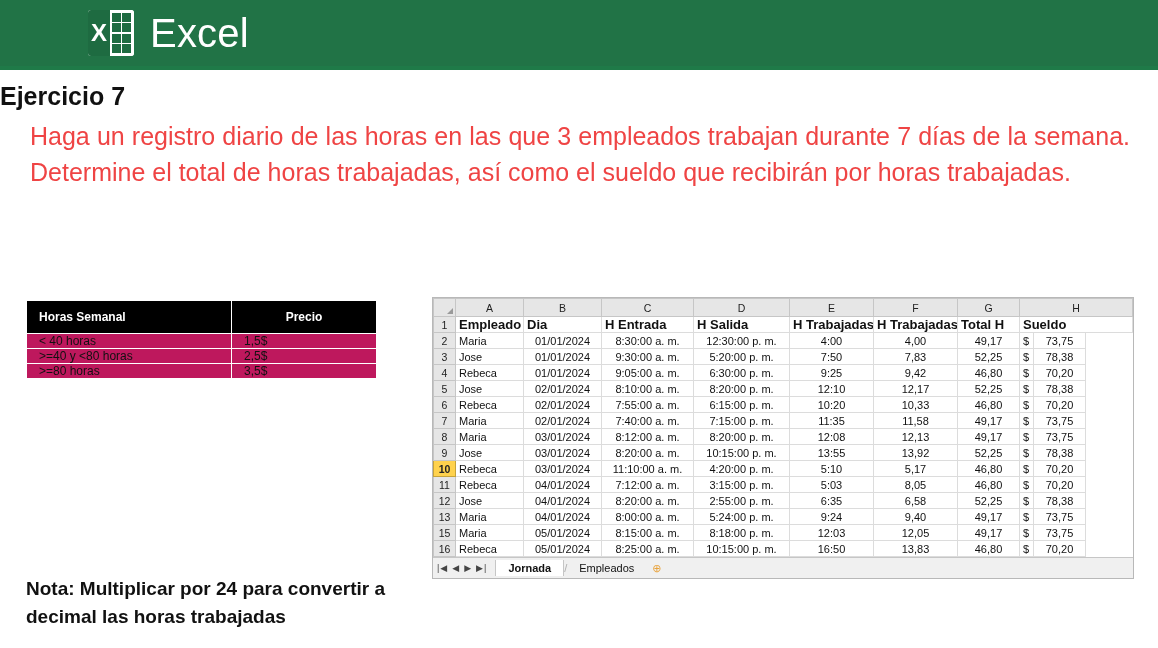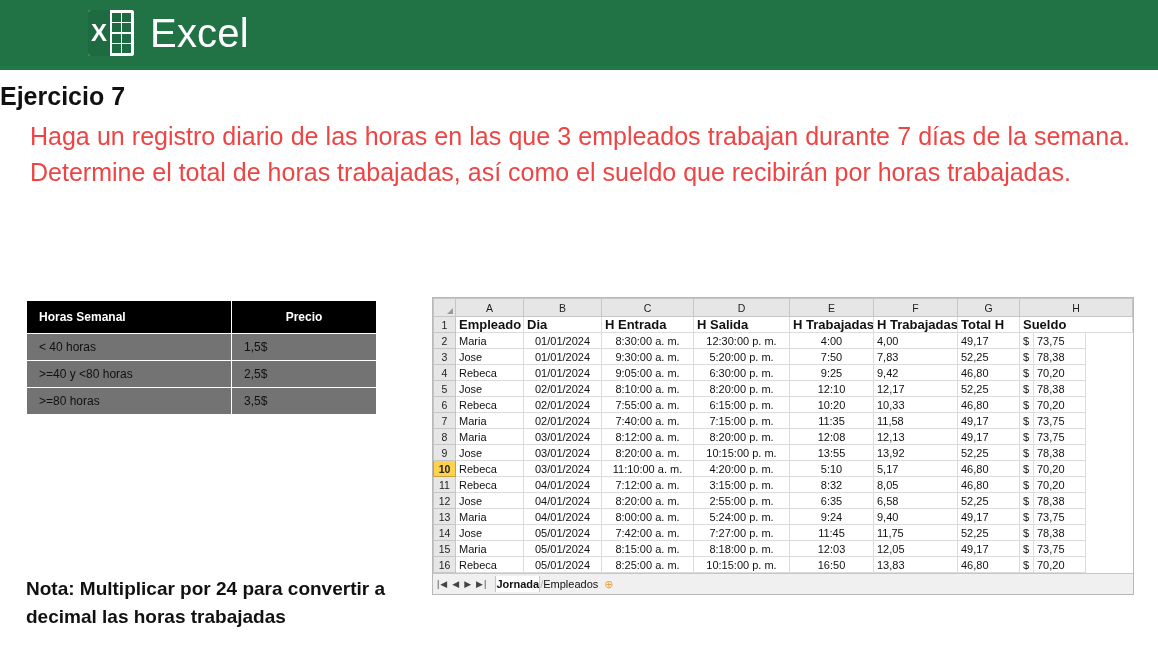--- a/index.html
+++ b/index.html
@@ -112,23 +112,23 @@
   .price-table th {
     background: #000000;
     color: #ffffff;
     font-weight: bold;
     padding: 9px 12px;
     text-align: left;
     border: 1px solid #ffffff;
   }
   .price-table th.c2 { text-align: center; width: 120px; }
   .price-table td {
-    background: #737373;
+    background: #be185d;
     color: #111111;
-    padding: 6px 12px;
+    padding: 0 12px;
     border: 1px solid #ffffff;
     white-space: nowrap;
   }
   .price-table td.c1 { width: 180px; }
   .price-table td.c2 { text-align: left; }
 
   .note {
     position: absolute;
     left: 26px;
     top: 575px;
@@ -193,42 +193,42 @@
   .xl .corner::after {
     content: "";
     position: absolute;
     right: 2px;
     bottom: 2px;
     border-left: 6px solid transparent;
     border-bottom: 6px solid #9a9a9a;
   }
   .t-left { text-align: left; }
   .t-center { text-align: center; }
-  .t-right { text-align: left; }
+  .t-right { text-align: center; }
   .hdr-row td.cell { font-weight: bold; font-size: 13px; }
 
   .xl-tabs {
     display: flex;
     align-items: center;
     height: 20px;
     background: #f0f0f0;
     border-top: 1px solid #c6c6c6;
     padding-left: 4px;
     font-size: 11px;
   }
   .nav-arrows {
     display: flex;
     gap: 4px;
     color: #444;
     margin-right: 8px;
     font-size: 9px;
     letter-spacing: 1px;
   }
   .tab {
-    padding: 2px 0;
+    padding: 2px 12px;
     color: #111;
   }
   .tab.active {
     background: #ffffff;
     font-weight: bold;
     border-left: 1px solid #c6c6c6;
     border-right: 1px solid #c6c6c6;
   }
   .tab-sep { color: #b0b0b0; }
   .newsheet-icon {
@@ -434,21 +434,21 @@
             <td class="cell t-right">46,80</td>
             <td class="cell t-left">$</td>
             <td class="cell t-right">70,20</td>
           </tr>
           <tr>
             <td class="rowhead">11</td>
             <td class="cell t-left">Rebeca</td>
             <td class="cell t-center">04/01/2024</td>
             <td class="cell t-center">7:12:00 a. m.</td>
             <td class="cell t-center">3:15:00 p. m.</td>
-            <td class="cell t-center">8:32</td>
+            <td class="cell t-center">5:03</td>
             <td class="cell t-right">8,05</td>
             <td class="cell t-right">46,80</td>
             <td class="cell t-left">$</td>
             <td class="cell t-right">70,20</td>
           </tr>
           <tr>
             <td class="rowhead">12</td>
             <td class="cell t-left">Jose</td>
             <td class="cell t-center">04/01/2024</td>
             <td class="cell t-center">8:20:00 a. m.</td>
@@ -463,32 +463,20 @@
             <td class="rowhead">13</td>
             <td class="cell t-left">Maria</td>
             <td class="cell t-center">04/01/2024</td>
             <td class="cell t-center">8:00:00 a. m.</td>
             <td class="cell t-center">5:24:00 p. m.</td>
             <td class="cell t-center">9:24</td>
             <td class="cell t-right">9,40</td>
             <td class="cell t-right">49,17</td>
             <td class="cell t-left">$</td>
             <td class="cell t-right">73,75</td>
-          </tr>
-          <tr>
-            <td class="rowhead">14</td>
-            <td class="cell t-left">Jose</td>
-            <td class="cell t-center">05/01/2024</td>
-            <td class="cell t-center">7:42:00 a. m.</td>
-            <td class="cell t-center">7:27:00 p. m.</td>
-            <td class="cell t-center">11:45</td>
-            <td class="cell t-right">11,75</td>
-            <td class="cell t-right">52,25</td>
-            <td class="cell t-left">$</td>
-            <td class="cell t-right">78,38</td>
           </tr>
           <tr>
             <td class="rowhead">15</td>
             <td class="cell t-left">Maria</td>
             <td class="cell t-center">05/01/2024</td>
             <td class="cell t-center">8:15:00 a. m.</td>
             <td class="cell t-center">8:18:00 p. m.</td>
             <td class="cell t-center">12:03</td>
             <td class="cell t-right">12,05</td>
             <td class="cell t-right">49,17</td>

